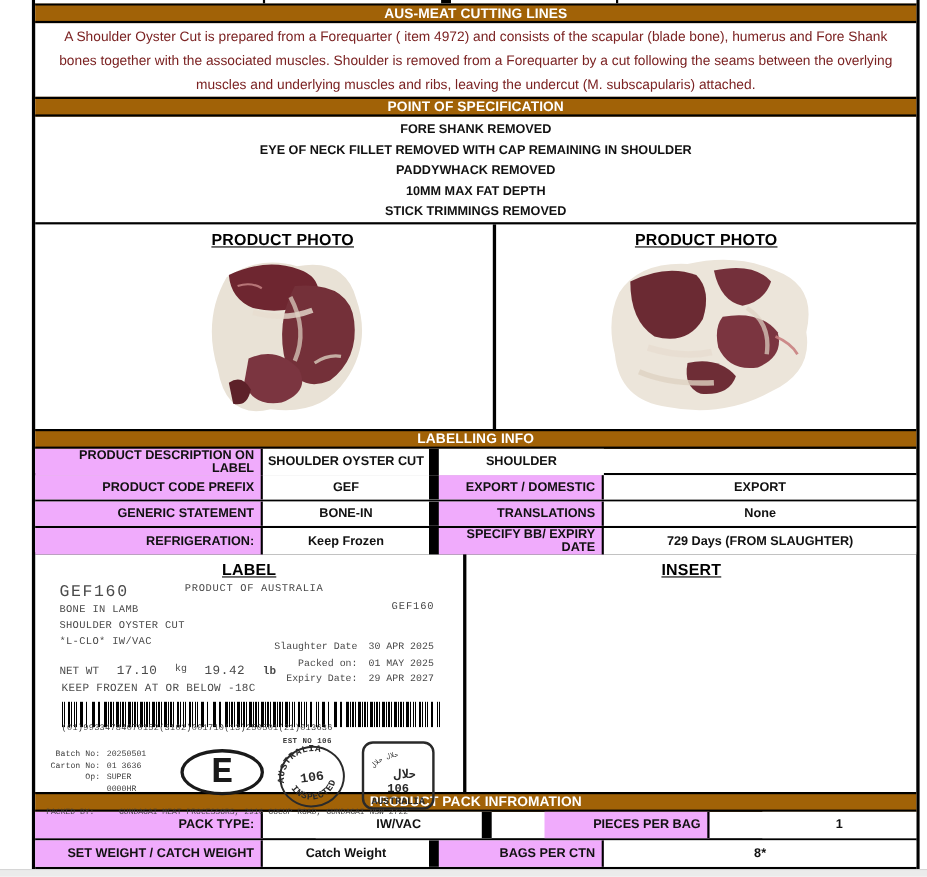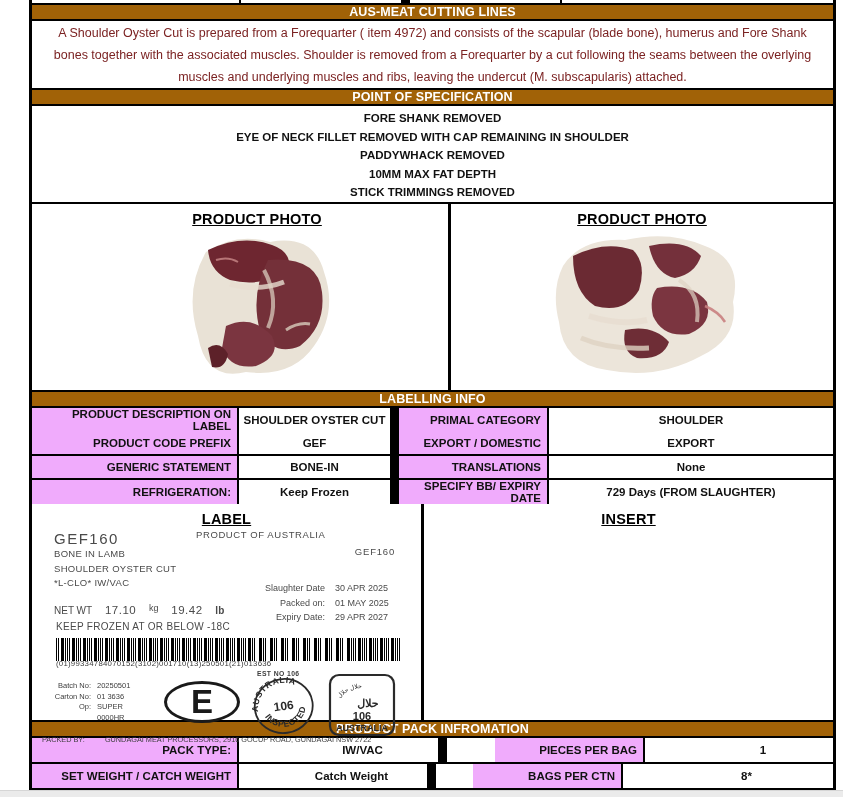--- a/index.html
+++ b/index.html
@@ -35,24 +35,24 @@
   .cell.k1{border-right:2px solid #000;}
   .cell.v1{border-right:9px solid #000;}
   .cell.k2{border-right:2px solid #000;}
   .cell.val{background:#fff;justify-content:center;text-align:center;}
   
   .panels{display:flex;height:216px;border-bottom:0;}
   .panel{position:relative;text-align:center;}
   .panel.label-p{width:389px;border-right:3px solid #000;}
   .panel.insert-p{flex:1;}
   
-  .lm{position:absolute;left:0;top:24px;width:391px;height:190px;text-align:left;color:#4a4a4a;}
+  .lm{position:absolute;left:0;top:24px;width:391px;height:190px;text-align:left;color:#4a4a4a;font-family:Liberation Mono, monospace;}
   .lm .abs{position:absolute;white-space:nowrap;}
   .lm-code{left:22px;top:2px;font-size:15px;letter-spacing:1.5px;}
-  .lm-origin{left:164px;top:1px;font-size:9.5px;letter-spacing:0.6px;}
+  .lm-origin{left:136px;top:1px;font-size:9.5px;letter-spacing:0.6px;}
   .lm-code-right{right:28px;top:18px;font-size:9.5px;letter-spacing:0.8px;}
   .lm-lines{left:22px;top:19px;font-size:9.5px;line-height:14.6px;letter-spacing:0.3px;}
   .lm-netwt{left:22px;top:76px;font-size:10px;}
   .lm-netwt .num{font-size:11.5px;letter-spacing:0.5px;}
   .lm-netwt .unit{font-size:9px;position:relative;top:-3px;}
   .lm-netwt span{margin-right:10px;}
   .lm-frozen{left:24px;top:93px;font-size:10px;letter-spacing:0.3px;}
   .lm-dates{right:14px;top:53px;font-size:9px;}
   .lm-dates .drow{display:grid;grid-template-columns:92px 74px;line-height:14.6px;}
   .lm-dates .dl{text-align:right;padding-right:10px;}
@@ -133,21 +133,20 @@
       </div>
     </div>
   </div>
 
   <div class="bar">LABELLING INFO</div>
 
   <div>
     <div class="grid-row">
       <div class="cell key k1">PRODUCT DESCRIPTION ON LABEL</div>
       <div class="cell val v1">SHOULDER OYSTER CUT</div>
-      <div class="cell key k2">PRIMAL CATEGORY</div>
       <div class="cell val">SHOULDER</div>
     </div>
     <div class="grid-row">
       <div class="cell key k1">PRODUCT CODE PREFIX</div>
       <div class="cell val v1">GEF</div>
       <div class="cell key k2">EXPORT / DOMESTIC</div>
       <div class="cell val">EXPORT</div>
     </div>
     <div class="grid-row">
       <div class="cell key k1">GENERIC STATEMENT</div>
@@ -260,21 +259,21 @@
 
   <div class="bar">PRODUCT PACK INFROMATION</div>
 
   <div>
     <div class="grid-row" style="height:24px;gap:48px;">
       <div class="cell key k1">PACK TYPE:</div>
       <div class="cell val v1">IW/VAC</div>
       <div class="cell key k2">PIECES PER BAG</div>
       <div class="cell val">1</div>
     </div>
-    <div class="grid-row" style="height:24px;gap:37px;">
+    <div class="grid-row" style="height:24px;">
       <div class="cell key k1">SET WEIGHT / CATCH WEIGHT</div>
       <div class="cell val v1">Catch Weight</div>
       <div class="cell key k2">BAGS PER CTN</div>
       <div class="cell val">8*</div>
     </div>
   </div>
 
 </div>
 
 <div class="bottom-strip"></div>

